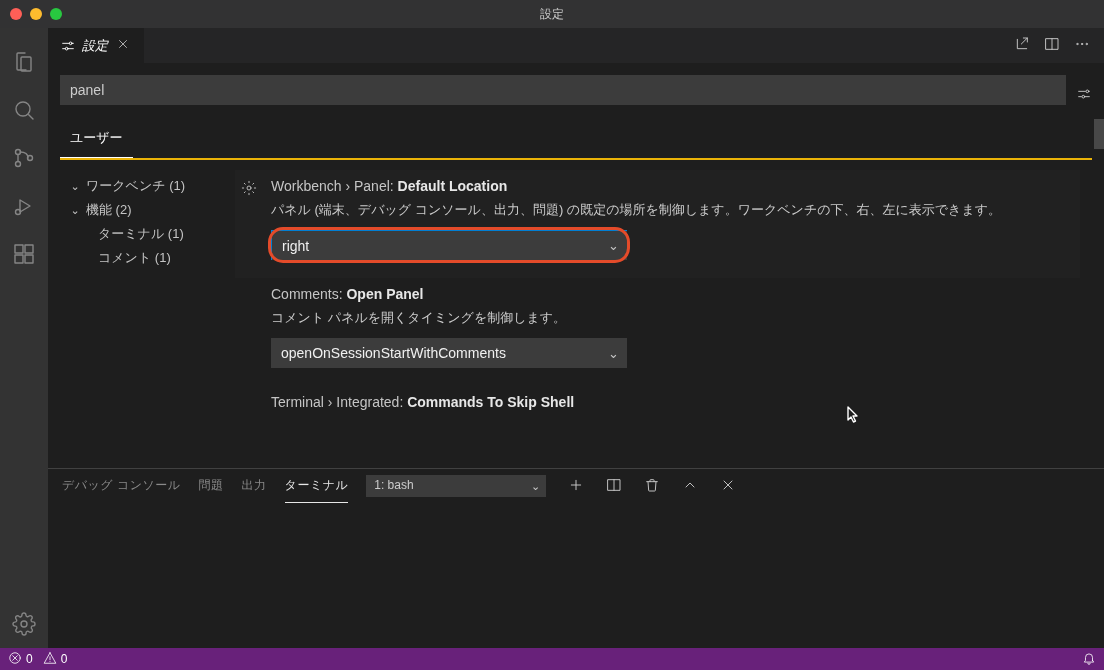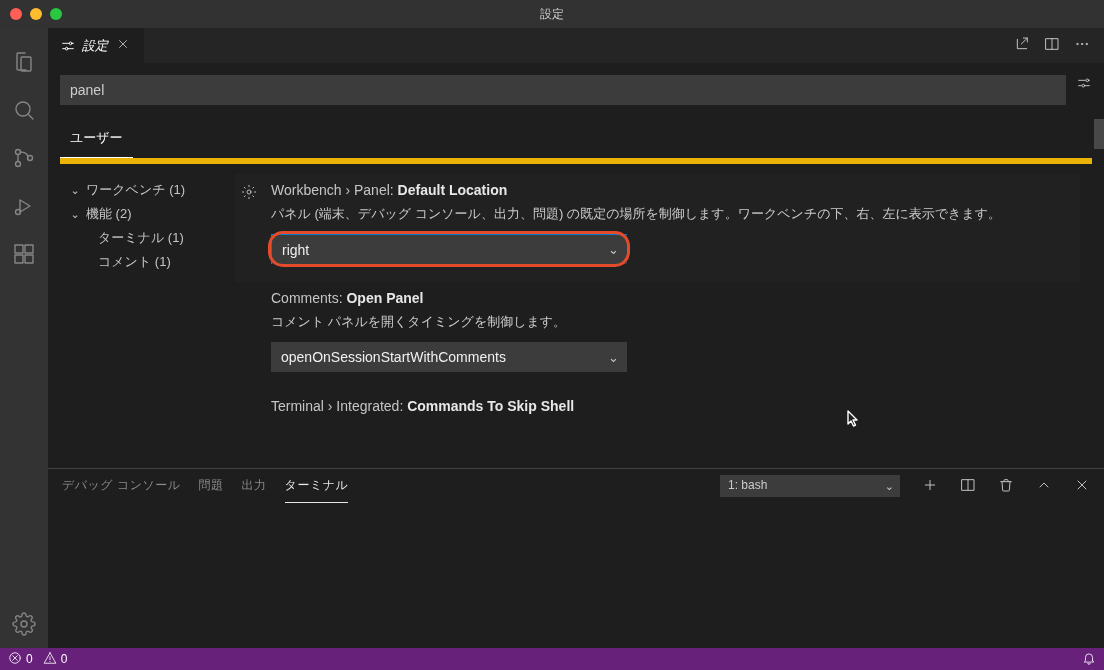--- a/index.html
+++ b/index.html
@@ -17,24 +17,24 @@
 .activity-bar .ab-spacer { flex: 1; }
 .ab-item { width: 48px; height: 48px; display: flex; align-items: center; justify-content: center; color: #858585; cursor: pointer; }
 .ab-item svg { width: 24px; height: 24px; }
 .editor-area { flex: 1; display: flex; flex-direction: column; min-height: 0; background: #1e1e1e; }
 .tabs-bar { height: 35px; background: #252526; display: flex; align-items: center; }
 .tab { height: 35px; display: flex; align-items: center; gap: 6px; padding: 0 12px; background: #1e1e1e; color: #ffffff; font-size: 13px; font-style: italic; border-right: 1px solid #252526; }
 .tab .tab-close { color: #cccccc; cursor: pointer; padding: 2px; }
 .tabs-actions { margin-left: auto; display: flex; gap: 14px; padding-right: 14px; color: #cccccc; }
 .tabs-actions svg { width: 16px; height: 16px; cursor: pointer; }
 .settings-body { flex: 1; display: flex; flex-direction: column; min-height: 0; padding: 0 12px; position: relative; }
-.search-row { display: flex; align-items: flex-start; gap: 10px; padding: 12px 0 8px 0; }
+.search-row { display: flex; align-items: flex-end; gap: 10px; padding: 12px 0 8px 0; }
 .search-input { flex: 1; background: #3c3c3c; border: none; color: #cccccc; font-size: 14px; padding: 6px 10px; height: 30px; border-radius: 0; outline: none; }
 .search-result-count { color: #cccccc; font-size: 13px; white-space: nowrap; padding-right: 4px; }
-.scope-tabs { display: flex; border-bottom: 6px solid #eab308; margin-top: 8px; }
+.scope-tabs { display: flex; border-bottom: 2px solid #eab308; margin-top: 8px; }
 .scope-tab { padding: 8px 10px 10px 10px; font-size: 13px; color: #cccccc; cursor: pointer; }
 .scope-tab.active { border-bottom: 1px solid #ffffff; color: #ffffff; }
 .settings-content { flex: 1; display: flex; min-height: 0; overflow: hidden; }
 .toc { width: 175px; padding: 14px 0 0 8px; font-size: 13px; color: #c5c5c5; }
 .toc-item { padding: 3px 0; cursor: pointer; display: flex; align-items: center; gap: 4px; }
 .toc-item .chev { width: 14px; text-align: center; font-size: 11px; color: #c5c5c5; }
 .toc-sub { padding-left: 30px; }
 .settings-list { flex: 1; overflow: hidden; padding: 10px 12px 0 0; position: relative; }
 .setting-item { padding: 8px 0 18px 36px; position: relative; }
 .setting-item.active { background: rgba(128,128,128,0.04); }
@@ -44,21 +44,21 @@
 .setting-title .cat { font-weight: 400; color: #c5c5c5; }
 .setting-desc { color: #cccccc; font-size: 13px; margin-top: 6px; line-height: 1.55; }
 .select-wrap { margin-top: 10px; position: relative; width: 356px; }
 .select-box { background: #3c3c3c; color: #f0f0f0; border: none; height: 30px; line-height: 30px; padding: 0 10px; font-size: 14px; cursor: pointer; }
 .select-wrap .chev-down { position: absolute; right: 8px; top: 50%; transform: translateY(-50%); color: #c5c5c5; pointer-events: none; }
 .select-wrap.highlighted { outline: 3px solid #e44b2a; border-radius: 12px; }
 .select-wrap.highlighted .select-box { border-top: 1px solid #007fd4; border-left: 1px solid #007fd4; }
 .filter-icon { color: #cccccc; cursor: pointer; }
 .filter-icon svg { width: 16px; height: 16px; }
 .mouse-cursor { position: absolute; left: 612px; top: 246px; color: #ffffff; font-size: 14px; pointer-events: none; }
-.panel { height: 180px; background: #1e1e1e; border-top: 1px solid #414141; display: flex; flex-direction: column; }
+.panel { height: 180px; background: #1e1e1e; border-top: 1px solid #414141; display: flex; flex-direction: row; }
 .panel-tabs { height: 33px; display: flex; align-items: center; gap: 18px; padding: 0 14px; font-size: 11px; }
 .panel-tab { color: #8a8a8a; cursor: pointer; padding: 8px 0; font-size: 12px; letter-spacing: 0.5px; }
 .panel-tab.active { color: #e7e7e7; border-bottom: 1px solid #e7e7e7; }
 .panel-actions { margin-left: auto; display: flex; align-items: center; gap: 22px; color: #cccccc; }
 .term-select { background: #3c3c3c; color: #cccccc; border: none; padding: 3px 24px 3px 8px; font-size: 12px; width: 180px; height: 22px; position: relative; }
 .term-select-wrap { position: relative; }
 .term-select-wrap .chev-down { position: absolute; right: 6px; top: 50%; transform: translateY(-50%); font-size: 11px; color: #cccccc; pointer-events: none; }
 .panel-actions svg { width: 16px; height: 16px; cursor: pointer; }
 .terminal-body { flex: 1; padding: 4px 14px; font-family: Menlo, monospace; font-size: 13px; color: #cccccc; }
 .statusbar { height: 22px; background: #68217a; color: #ffffff; display: flex; align-items: center; font-size: 12px; padding: 0 8px; }

